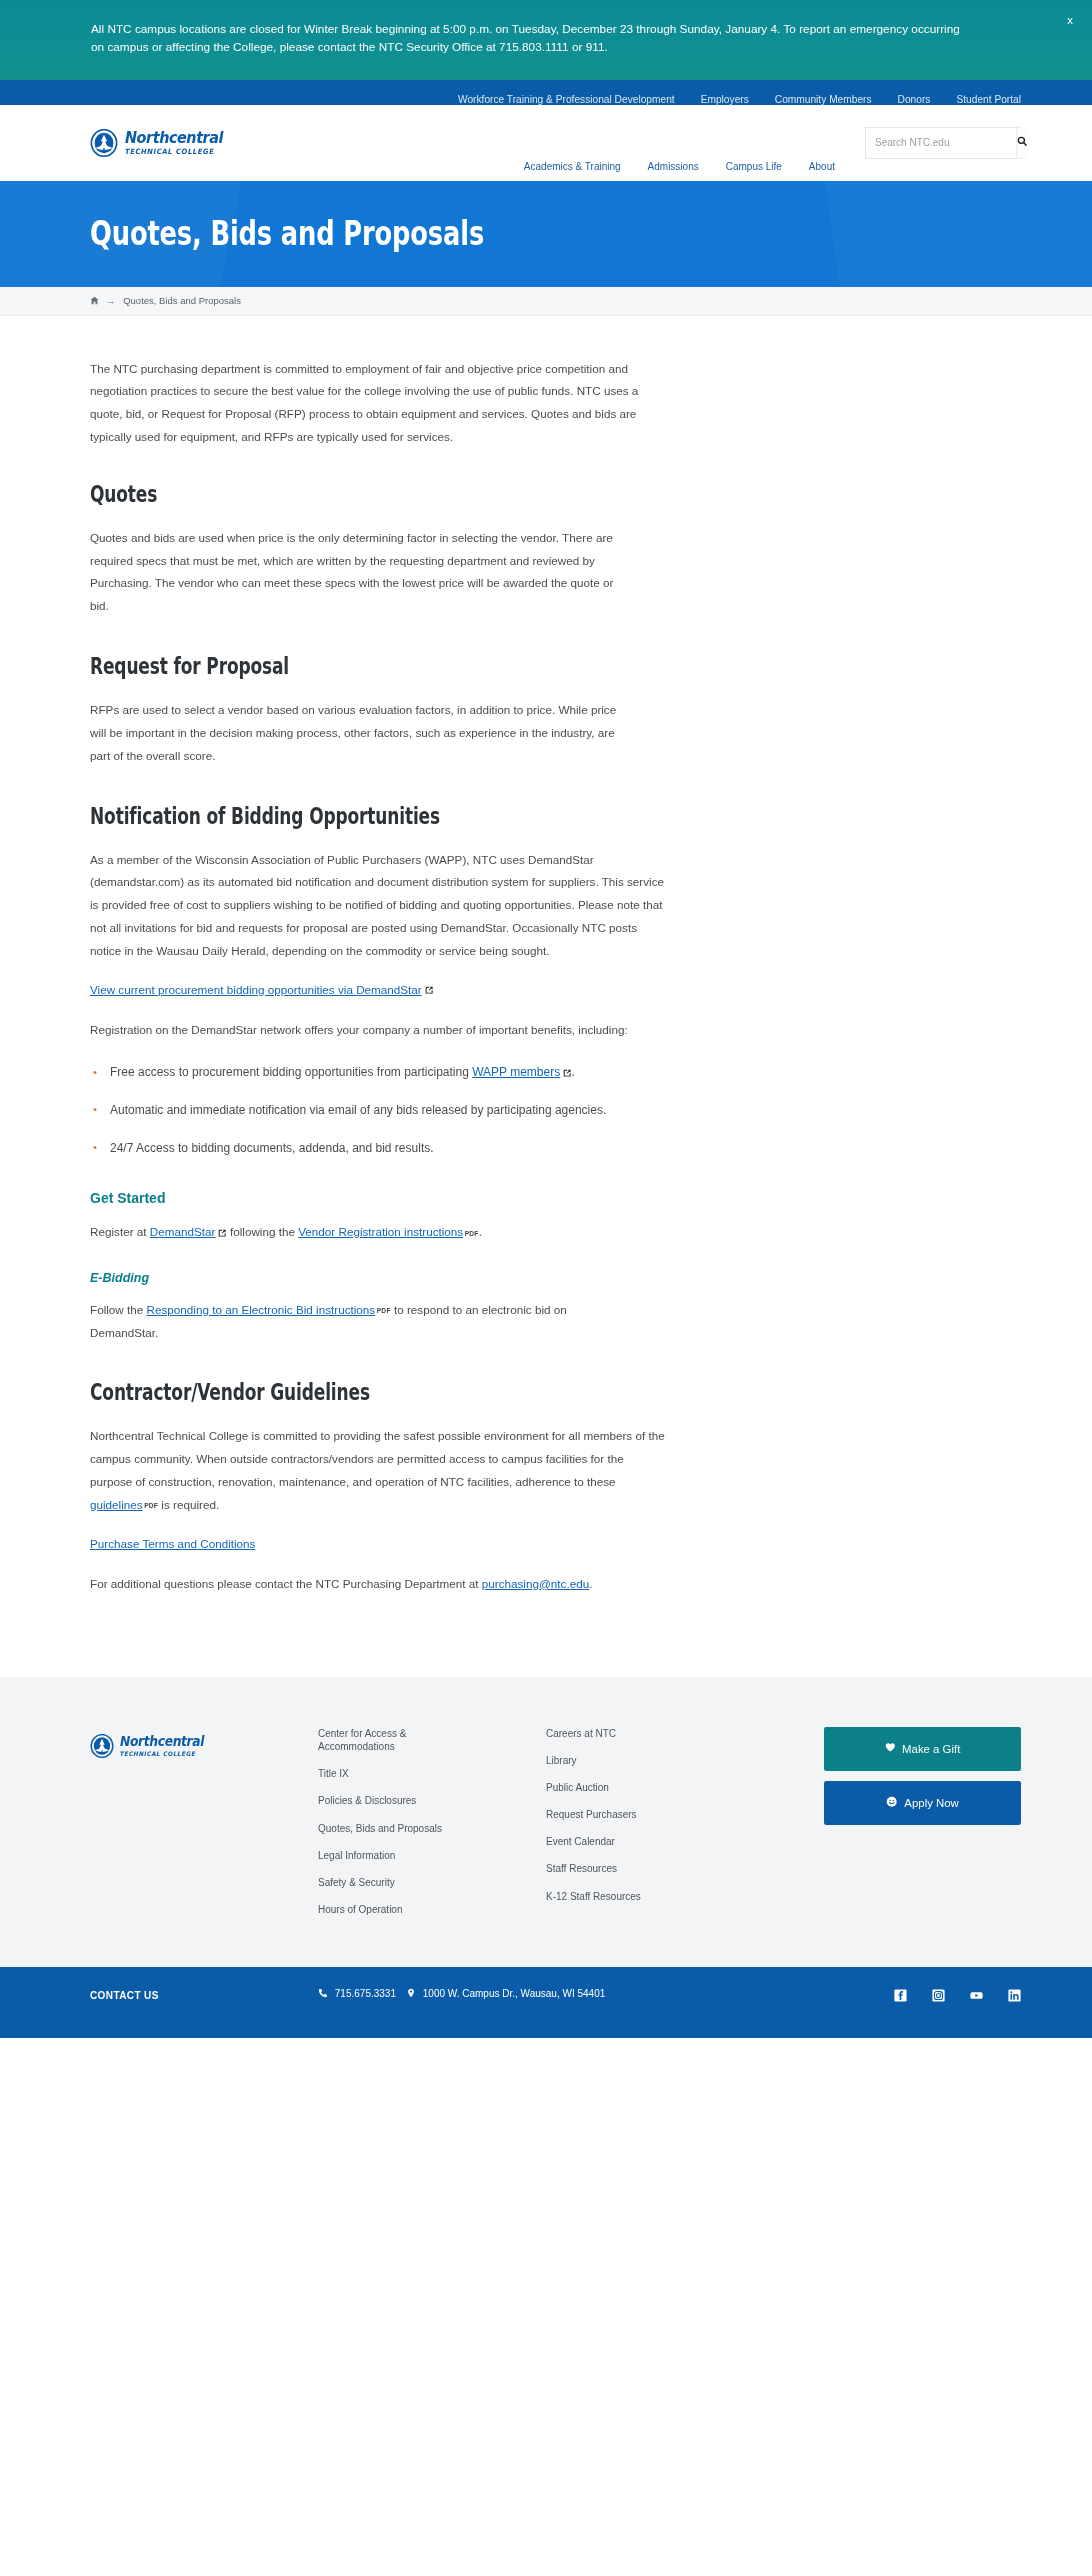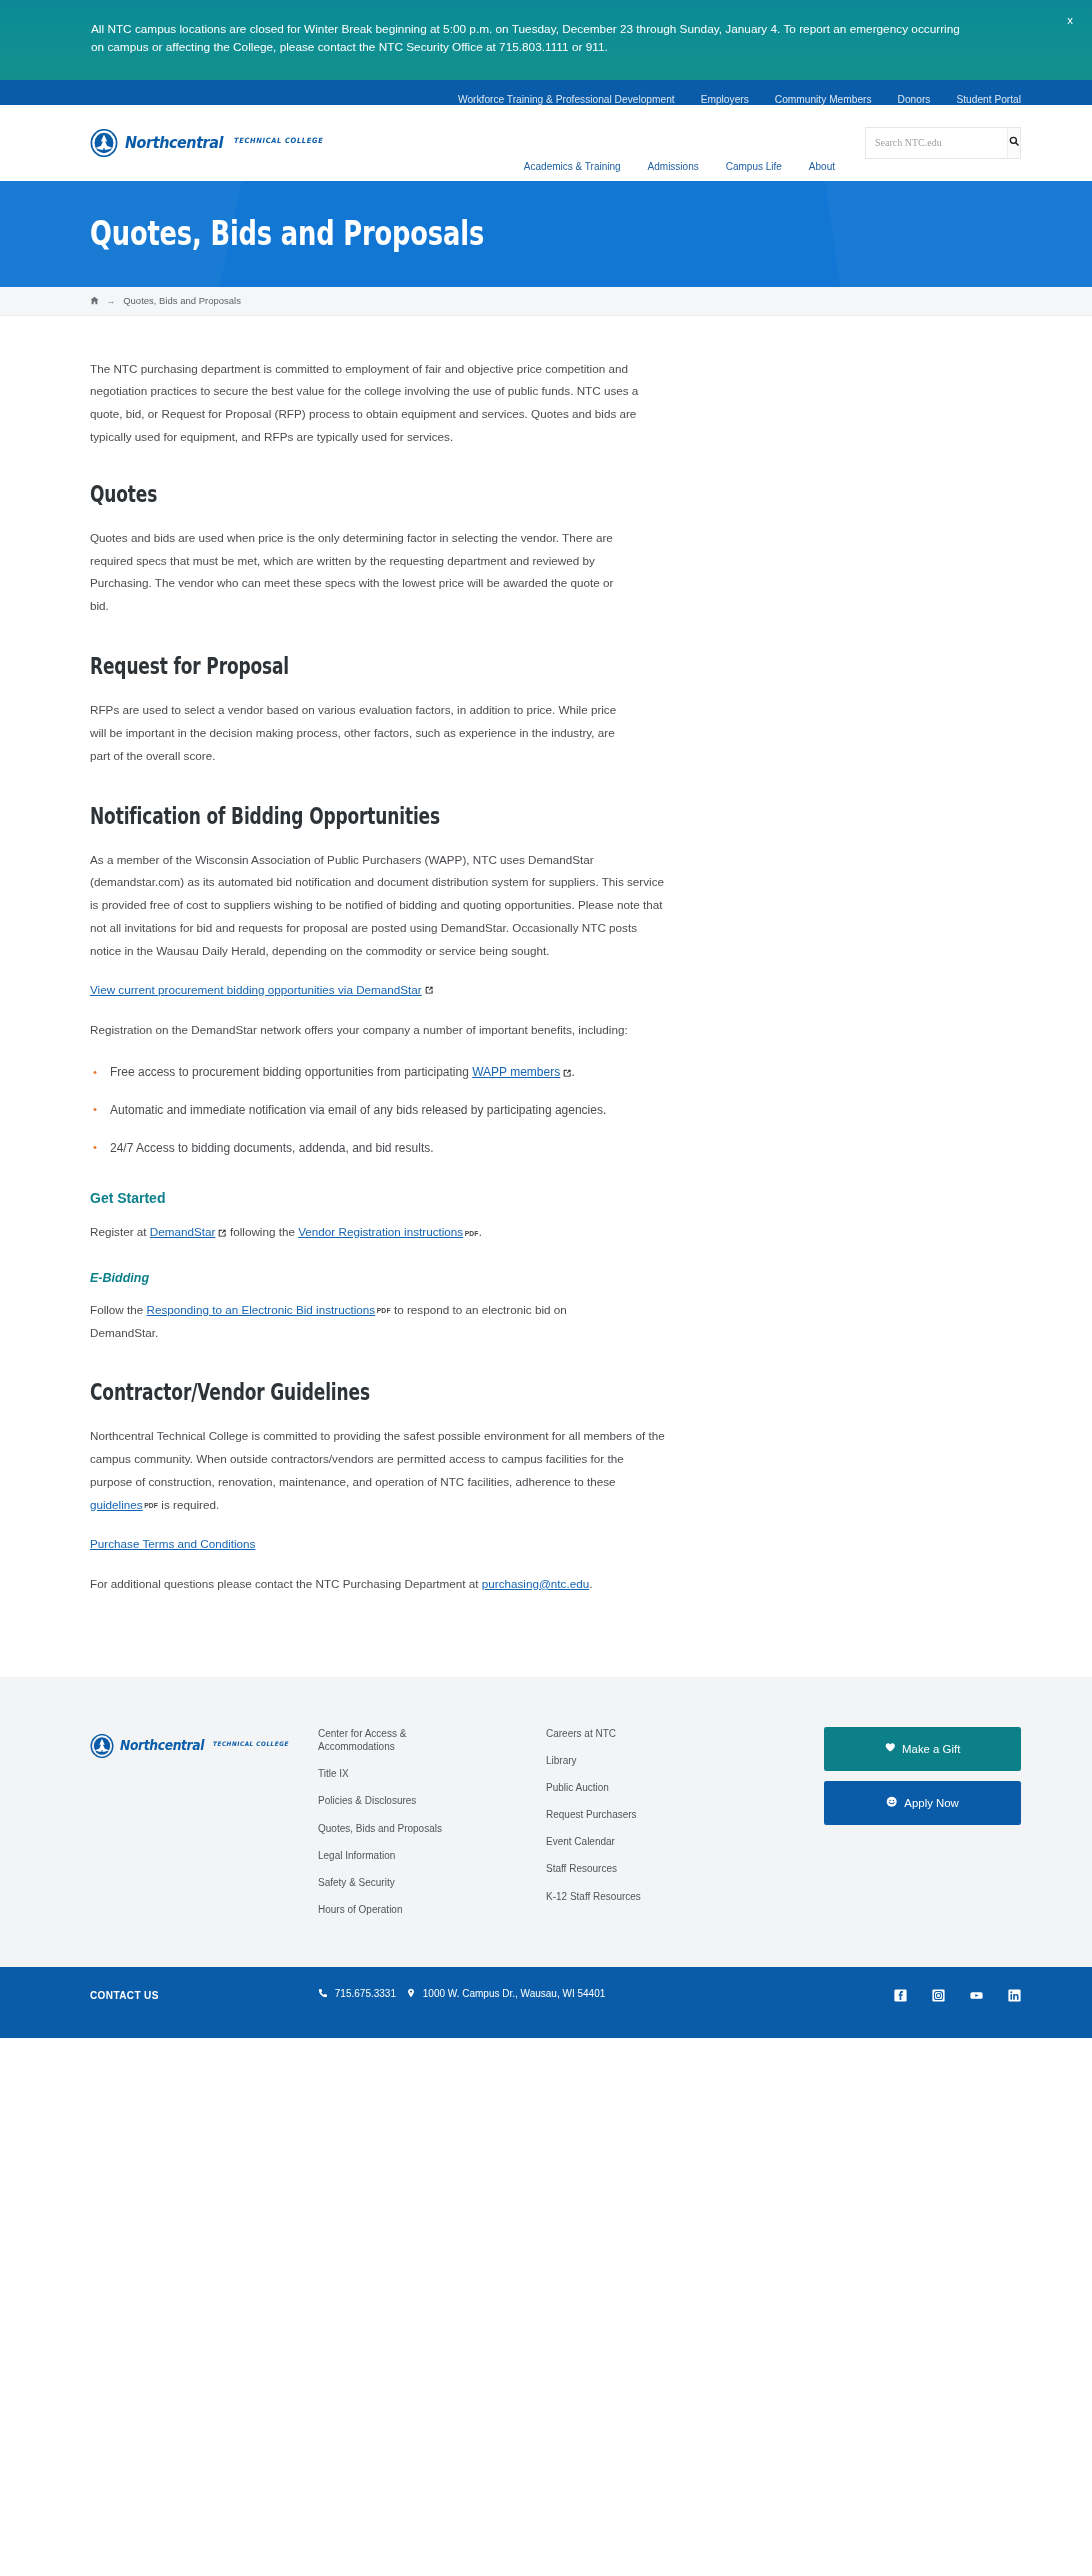--- a/index.html
+++ b/index.html
@@ -69,21 +69,21 @@
     display: flex;
     align-items: center;
     gap: 6.8px;
     cursor: pointer;
     text-decoration: none;
   }
   .logo-mark {
     width: 28px; height: 28px;
     flex: 0 0 28px;
   }
-  .logo-text { display: flex; flex-direction: row; line-height: 1; text-align: right; }
+  .logo-text { display: flex; flex-direction: column; line-height: 1; }
   .logo-name {
     font-family: "DejaVu Sans", sans-serif;
     font-size: 16px;
     font-weight: bold;
     font-style: italic;
     color: #0a5ca8;
     letter-spacing: -0.5px;
     transform: scaleX(0.9);
     transform-origin: left center;
   }
@@ -117,21 +117,21 @@
     width: 156px;
     background: #fff;
   }
   .search-input {
     border: none;
     outline: none;
     flex: 1;
     padding: 0 9px;
     font-size: 10px;
     color: #7a7f86;
-    font-family: Liberation Serif, serif;
+    font-family: Liberation Sans, sans-serif;
     background: #fff;
   }
   .search-input::placeholder { color: #9aa0a6; }
   .search-btn {
     width: 33px;
     background: #fbfbfc;
     border: none;
     border-left: 0.8px solid #eceef1;
     display: flex; align-items: center; justify-content: center;
     cursor: pointer;

